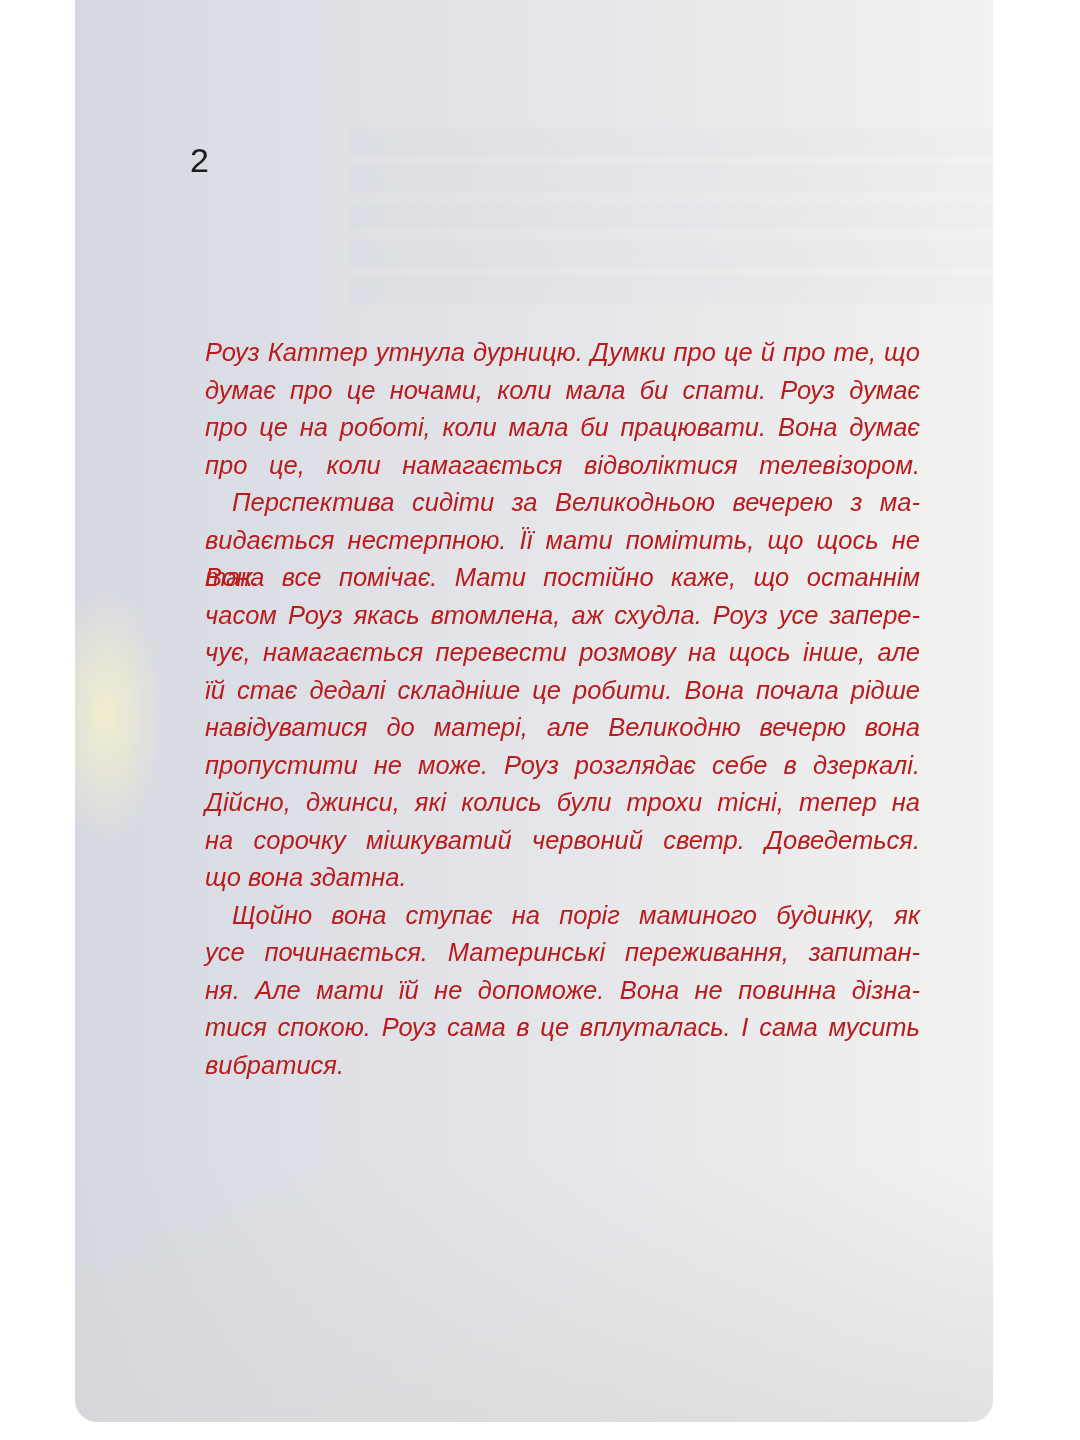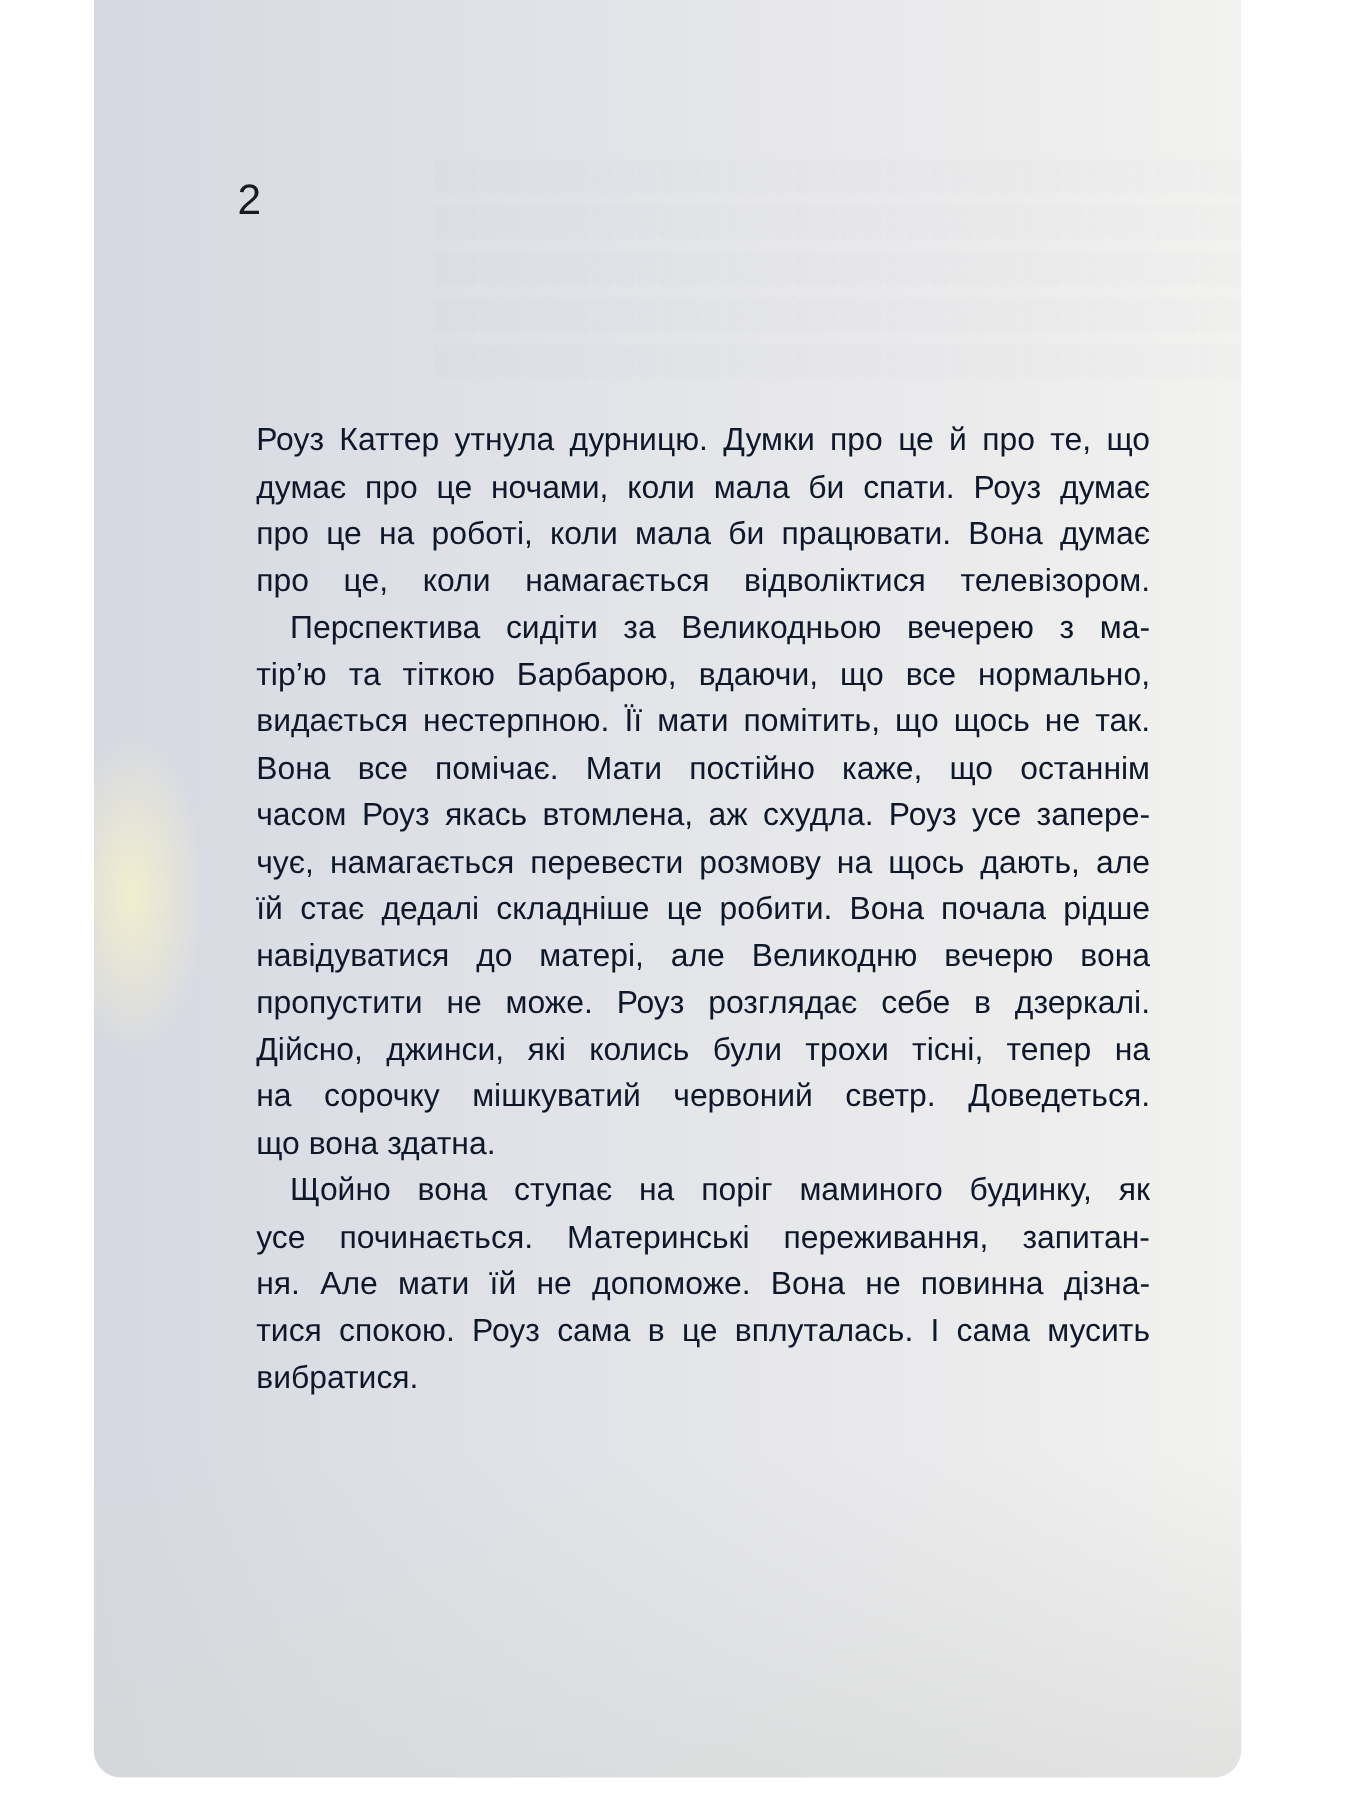--- a/index.html
+++ b/index.html
@@ -54,21 +54,22 @@
     color: #1b1b1d;
     line-height: 40px;
   }
   .body-text {
     position: absolute;
     left: 205px;
     top: 334px;
     width: 715px;
     font-family: "Liberation Sans", sans-serif;
     font-size: 25.5px;
-    color: #0f172a;
+    color: #b91c1c;
+    font-style: italic;
   }
   .line {
     height: 37.5px;
     line-height: 37.5px;
     text-align: justify;
     text-align-last: justify;
     white-space: nowrap;
     overflow: visible;
   }
   .line.last {
@@ -114,33 +115,30 @@
     <div class="line">
         <span class="txt">про це, коли намагається відволіктися телевізором.</span>
       </div>
   </div>
 
   <div class="paragraph">
     <div class="line indent">
         <span class="txt">Перспектива сидіти за Великодньою вечерею з ма-</span>
       </div>
     <div class="line">
-        <span class="txt">тір’ю та тіткою Барбарою, вдаючи, що все нормально,</span>
-      </div>
-    <div class="line">
         <span class="txt">видається нестерпною. Її мати помітить, що щось не так.</span>
       </div>
     <div class="line">
         <span class="txt">Вона все помічає. Мати постійно каже, що останнім</span>
       </div>
     <div class="line">
         <span class="txt">часом Роуз якась втомлена, аж схудла. Роуз усе запере-</span>
       </div>
     <div class="line">
-        <span class="txt">чує, намагається перевести розмову на щось дають, але</span>
+        <span class="txt">чує, намагається перевести розмову на щось інше, але</span>
       </div>
     <div class="line">
         <span class="txt">їй стає дедалі складніше це робити. Вона почала рідше</span>
       </div>
     <div class="line">
         <span class="txt">навідуватися до матері, але Великодню вечерю вона</span>
       </div>
     <div class="line">
         <span class="txt">пропустити не може. Роуз розглядає себе в дзеркалі.</span>
       </div>

